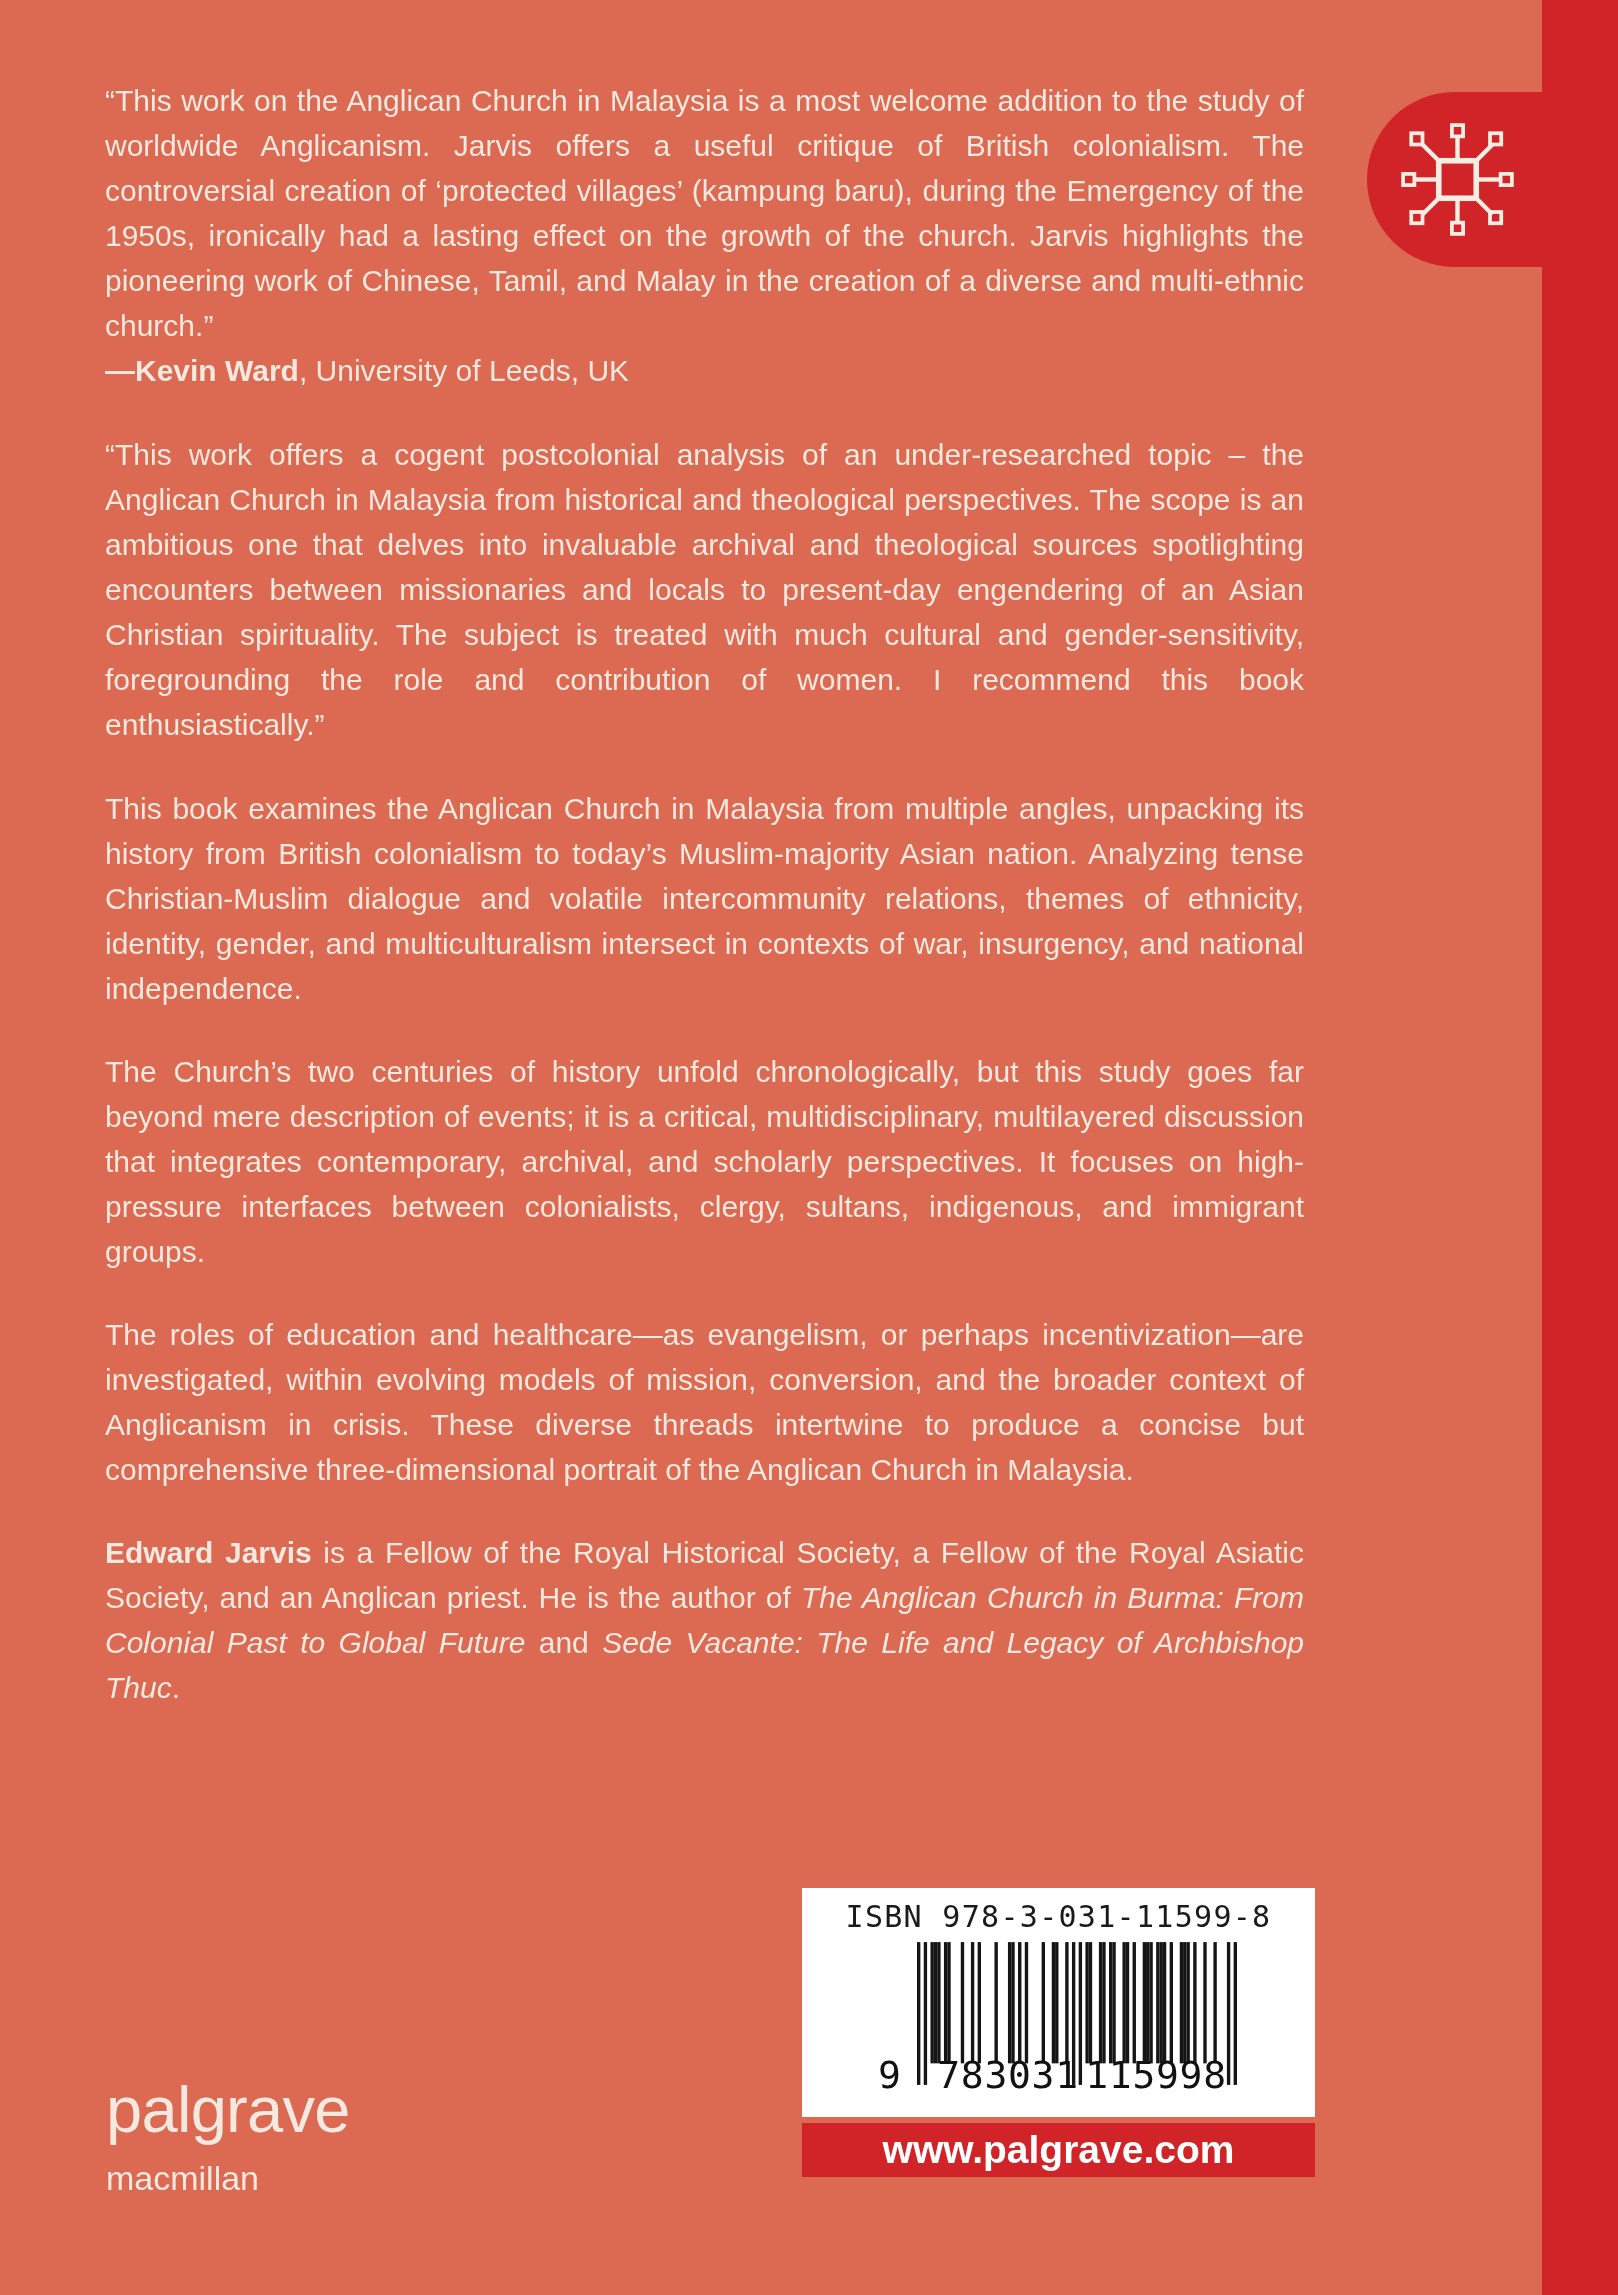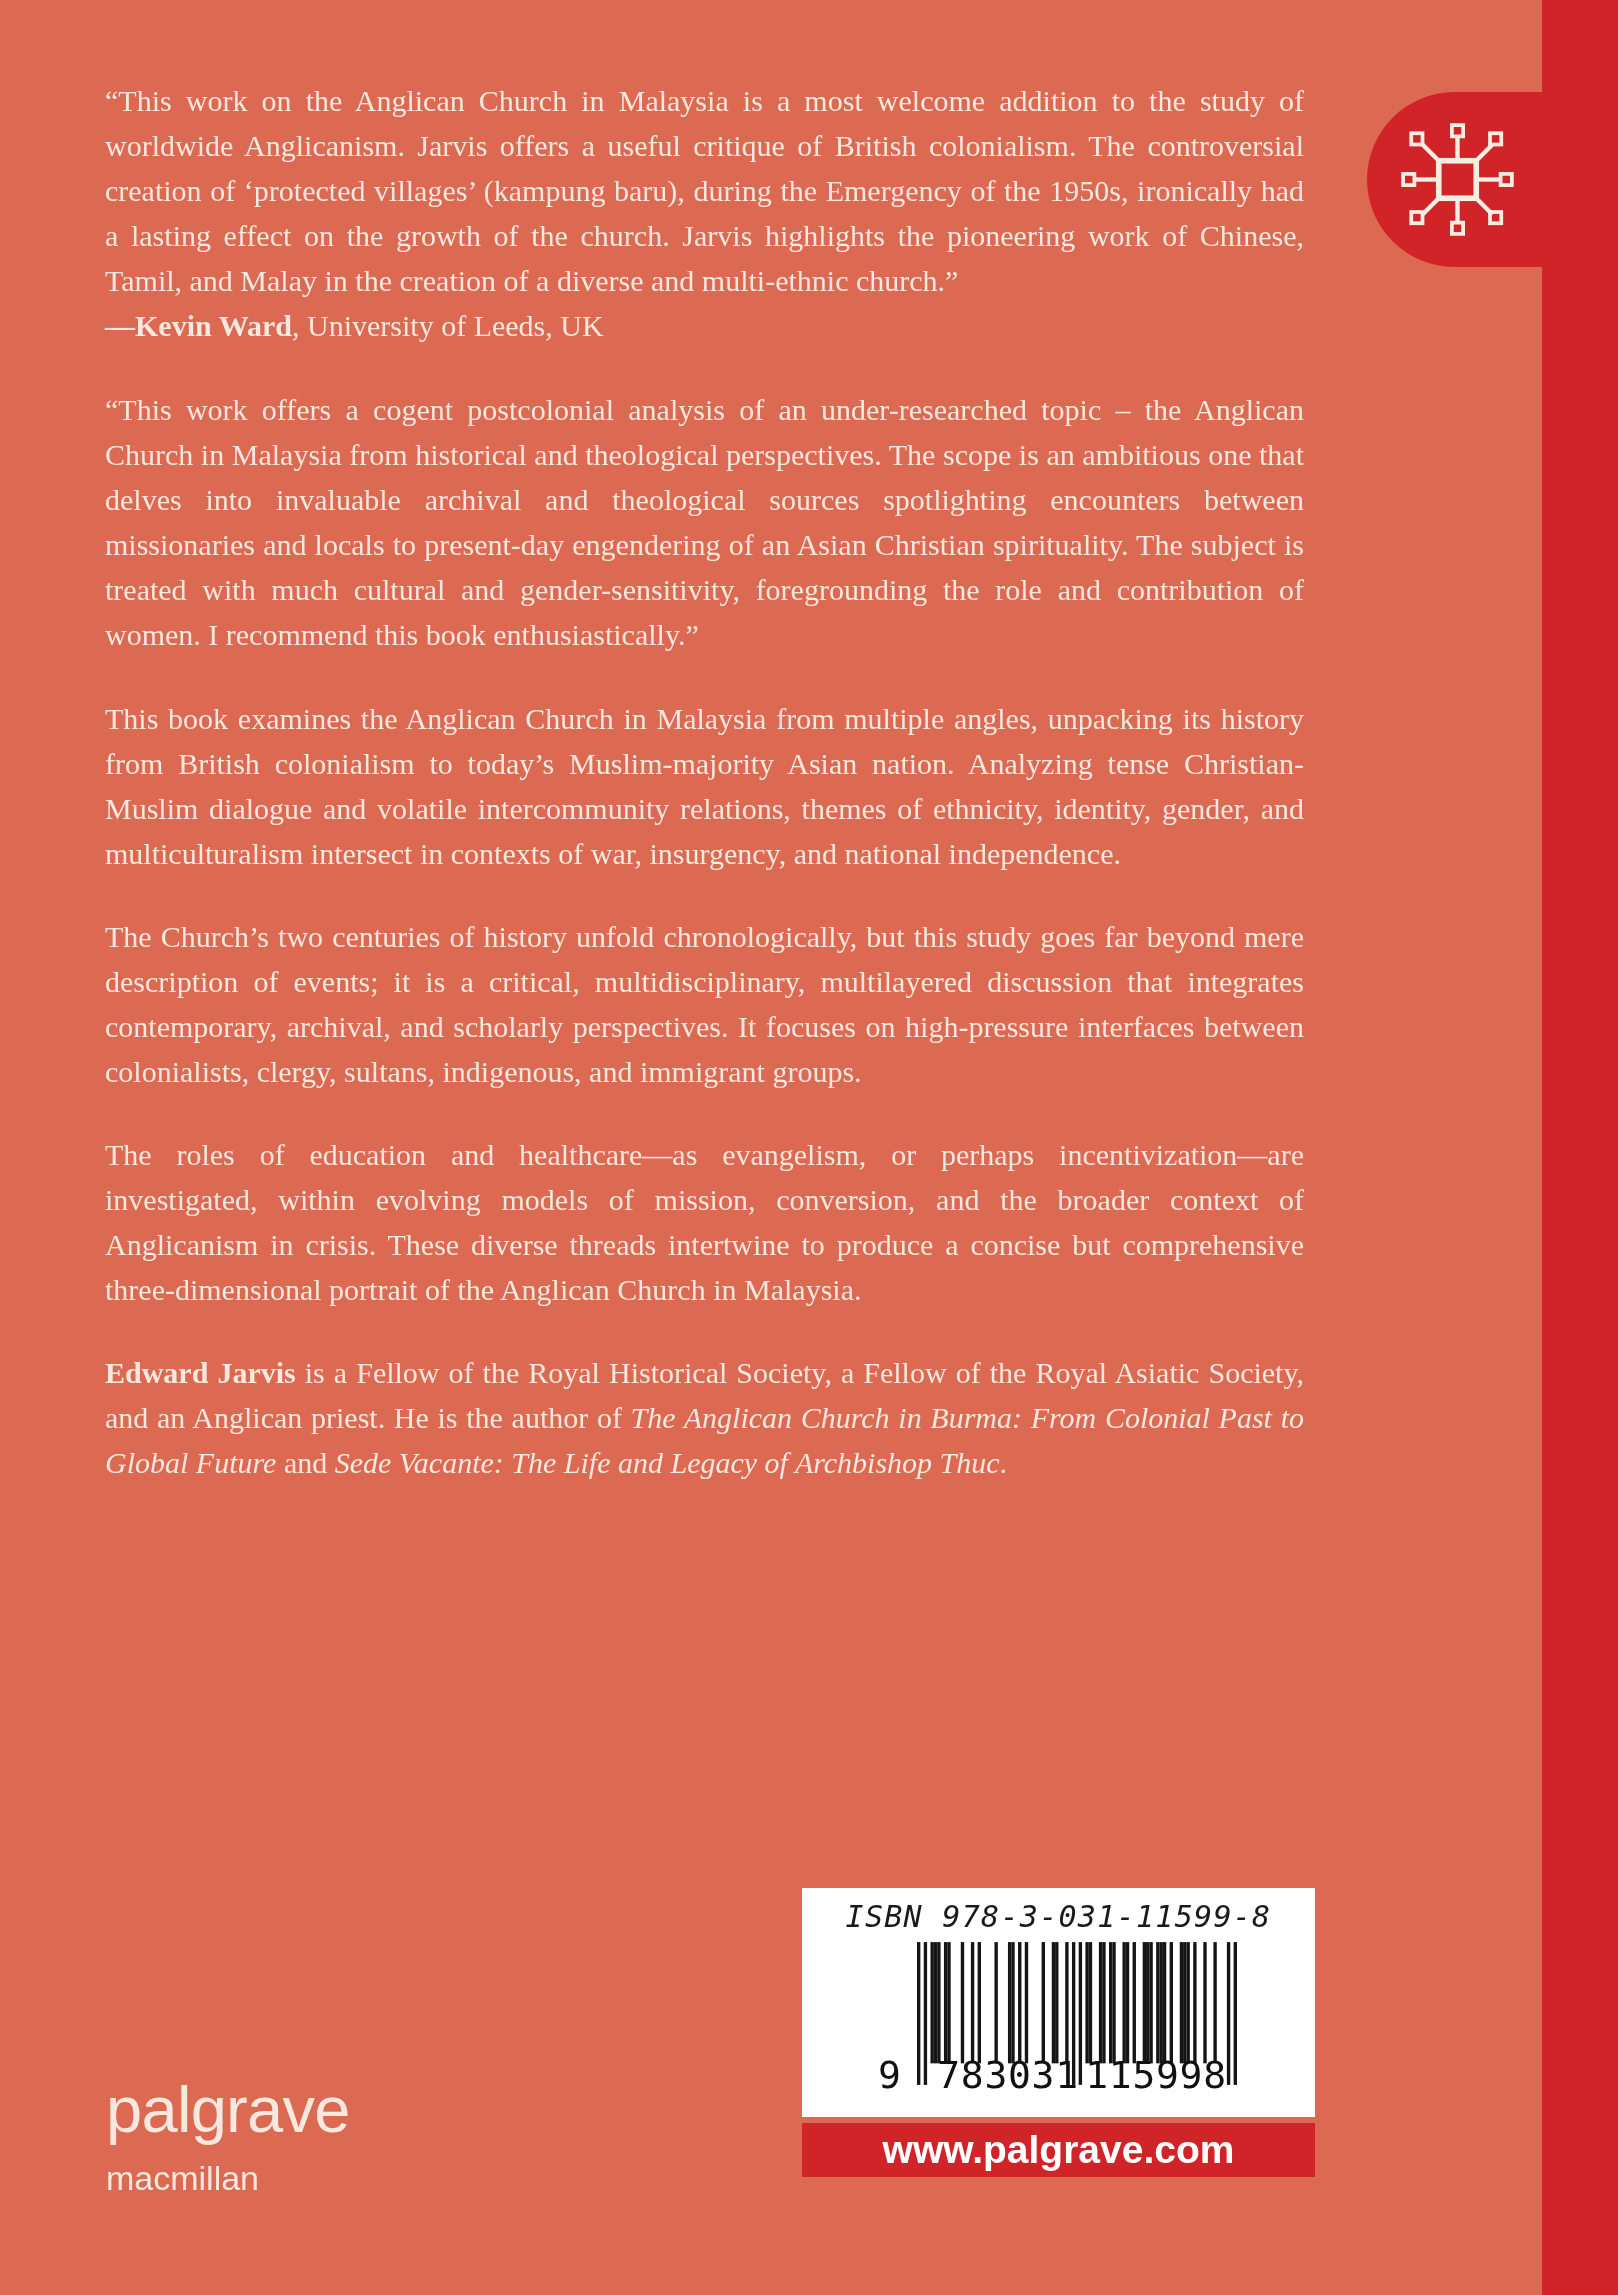--- a/index.html
+++ b/index.html
@@ -14,38 +14,38 @@
   
   .right-band{position:absolute; top:0; right:0; width:76px; height:2295px; background:var(--red);}
   .logo-tab{
     position:absolute; left:1367px; top:92px; width:252px; height:175px;
     background:var(--red); border-radius:88px 0 0 88px;
   }
   .flower{position:absolute; left:28px; top:25px; width:125px; height:125px;}
   
   .text-col{
     position:absolute; left:105px; top:78px; width:1199px;
-    font-size:30px; line-height:45px; letter-spacing:0px;font-family:Liberation Serif, serif;
+    font-size:30px; line-height:45px; letter-spacing:0px;
   }
   .text-col p{text-align:justify;}
   .attr{text-align:left;}
   .b{font-weight:bold;}
   .i{font-style:italic;}
   section.quote{margin-bottom:39px;}
   .desc p{margin-bottom:38px;}
   .desc{margin-top:23px;}
   .bio{margin-top:21.6px;}
   
   .barcode-panel{
     position:absolute; left:802px; top:1888px; width:513px; height:229px;
     background:var(--white); color:var(--ink);
   }
   .isbn{
     margin-top:10.8px; text-align:center;
-    font-family:"DejaVu Sans Mono", monospace; font-size:30px; letter-spacing:1.3px; color:#1a1a1a;font-style:italic;
+    font-family:"DejaVu Sans Mono", monospace; font-size:30px; letter-spacing:1.3px; color:#1a1a1a;
   }
   .bars{position:absolute; left:115px; top:54px; width:320px; height:143px;}
   .digits{
     position:absolute; top:165px; left:0; width:100%; height:47px;
     font-family:"DejaVu Sans Mono", monospace; font-size:38px; color:#111;
   }
   .digits span{position:absolute; top:0;}
   .d-left{left:76px;}
   .d-g1{left:135px; width:142px; text-align:center; letter-spacing:0.7px;}
   .d-g2{left:283px; width:142px; text-align:center; letter-spacing:0.7px;}

